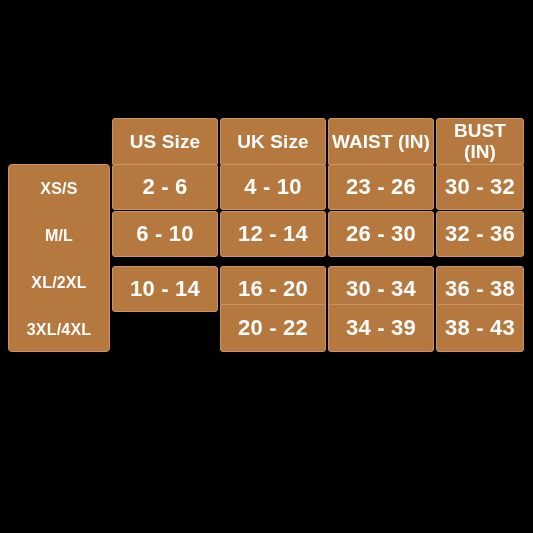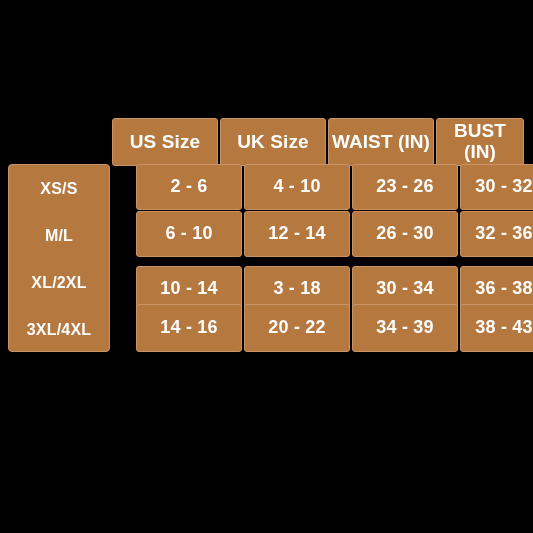--- a/index.html
+++ b/index.html
@@ -52,23 +52,22 @@
   .cell.header {
     top: 0px;
     height: 48px;
     font-size: 19px;
     letter-spacing: 0.1px;
   }
 
   
   .cell.body {
     height: 46px;
-    font-size: 18px;
+    font-size: 22px;
     letter-spacing: 0.2px;
-    margin-left: 24px;
   }
 
   
   .cell.sizecol {
     left: 0px;
     top: 46px;
     width: 102px;
     height: 188px;
     border-radius: 4px;
     font-size: 18px;
@@ -125,23 +124,22 @@
     <div class="cell body col-uk row-0">4 - 10</div>
     <div class="cell body col-wst row-0">23 - 26</div>
     <div class="cell body col-bst row-0">30 - 32</div>
 
     <div class="cell body col-us row-1">6 - 10</div>
     <div class="cell body col-uk row-1">12 - 14</div>
     <div class="cell body col-wst row-1">26 - 30</div>
     <div class="cell body col-bst row-1">32 - 36</div>
 
     <div class="cell body col-us row-2">10 - 14</div>
-    <div class="cell body col-uk row-2">3 - 18</div>
+    <div class="cell body col-uk row-2">16 - 20</div>
     <div class="cell body col-wst row-2">30 - 34</div>
     <div class="cell body col-bst row-2">36 - 38</div>
 
-    <div class="cell body col-us row-3">14 - 16</div>
     <div class="cell body col-uk row-3">20 - 22</div>
     <div class="cell body col-wst row-3">34 - 39</div>
     <div class="cell body col-bst row-3">38 - 43</div>
 
   </div>
 </div>
 
 </body></html>

